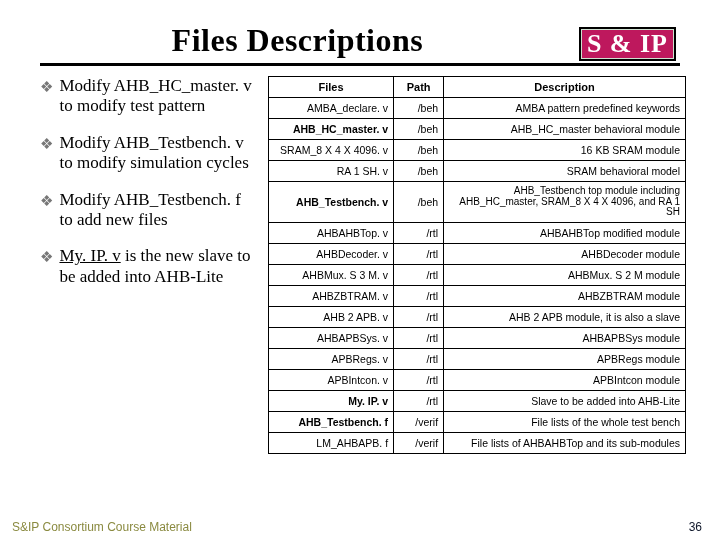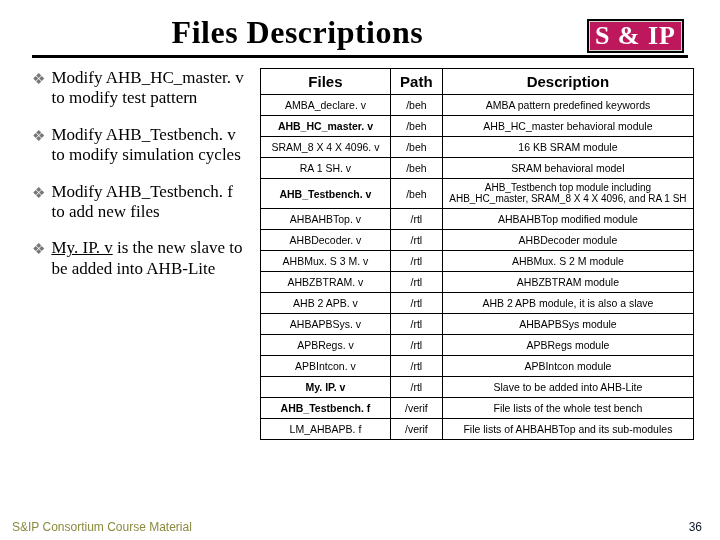--- a/index.html
+++ b/index.html
@@ -10,21 +10,21 @@
     font-family: "Times New Roman", Times, serif;
     background: #fff;
     color: #000;
     position: relative;
     overflow: hidden;
   }
   .slide {
     width: 720px;
     height: 540px;
     position: relative;
-    padding: 8px;
+    padding: 16px;
   }
   .title-row {
     display: flex;
     align-items: flex-end;
     justify-content: space-between;
     padding: 6px 28px 0 0;
   }
   .title {
     flex: 1;
     text-align: center;
@@ -79,27 +79,27 @@
   }
   table {
     border-collapse: collapse;
     width: 100%;
     font-family: Arial, Helvetica, sans-serif;
     font-size: 10.5px;
   }
   th, td {
     border: 1px solid #000;
     padding: 4px 5px;
-    text-align: center;
+    text-align: right;
     vertical-align: middle;
   }
   th {
     font-weight: bold;
     text-align: center;
-    font-size: 15px;
+    font-size: 11px;
   }
   col.c-files { width: 30%; }
   col.c-path  { width: 12%; }
   col.c-desc  { width: 58%; }
   .bold { font-weight: bold; }
   .tiny { font-size: 10px; line-height: 1.05; }
   .footer {
     position: absolute;
     bottom: 6px;
     left: 12px;

